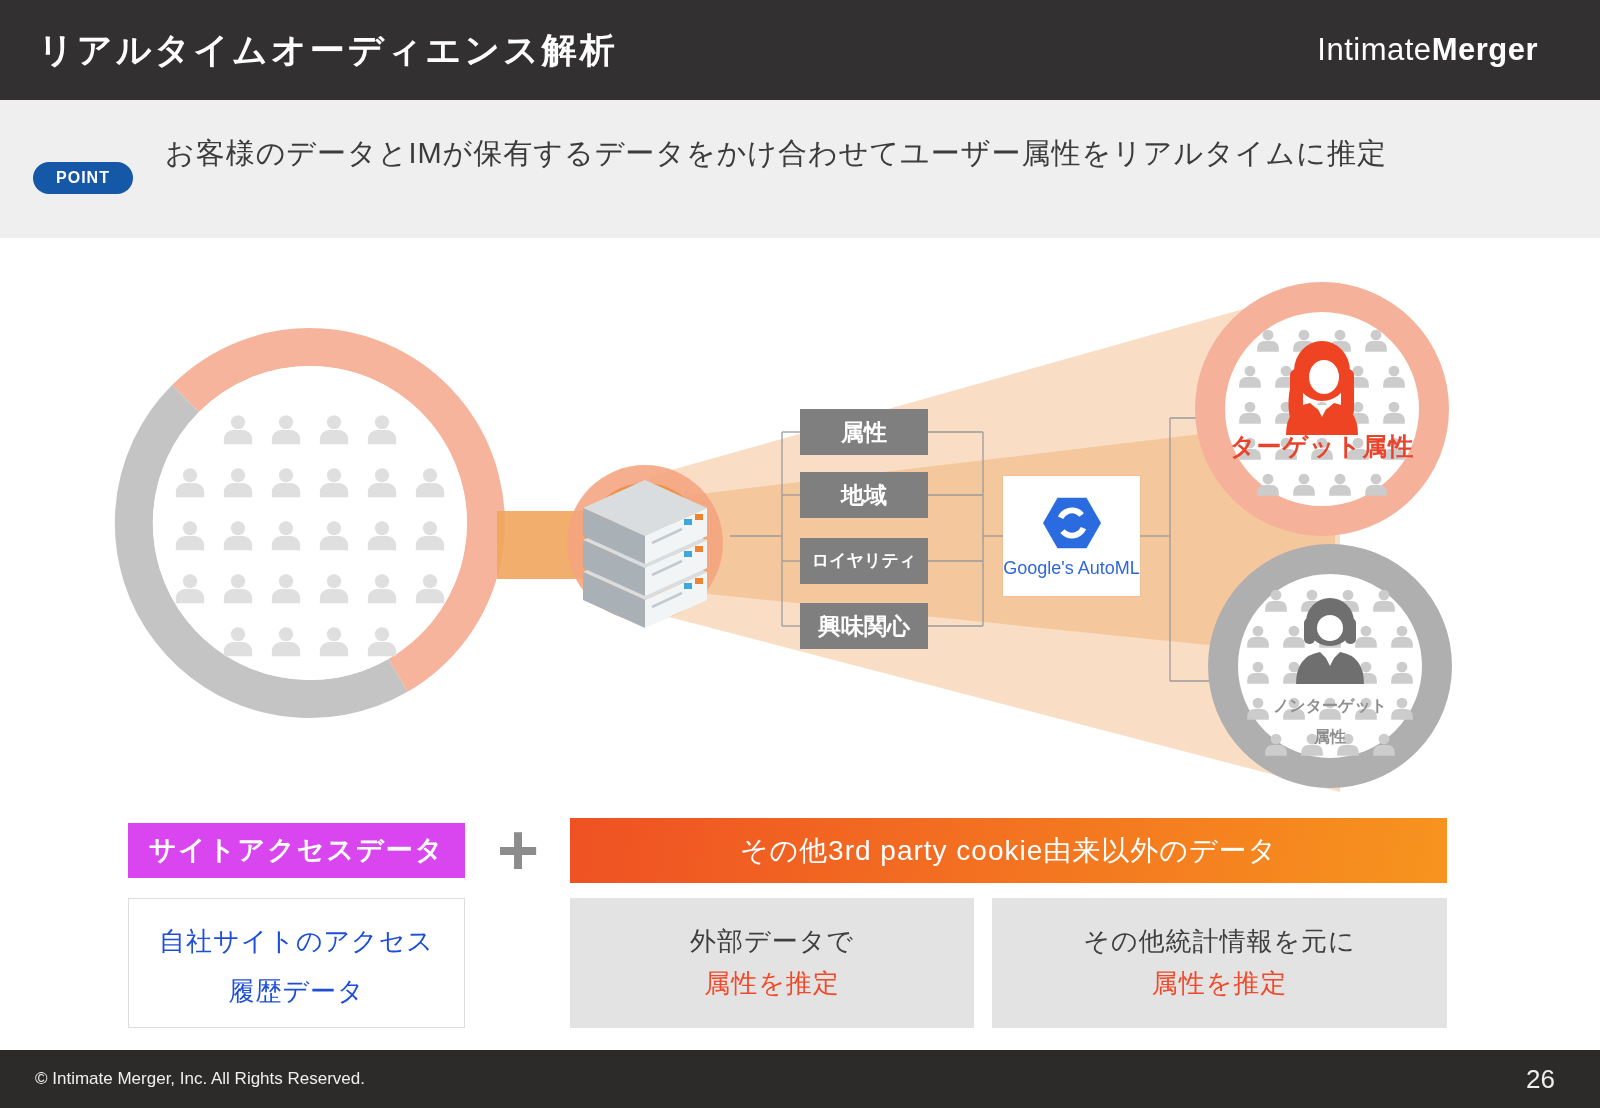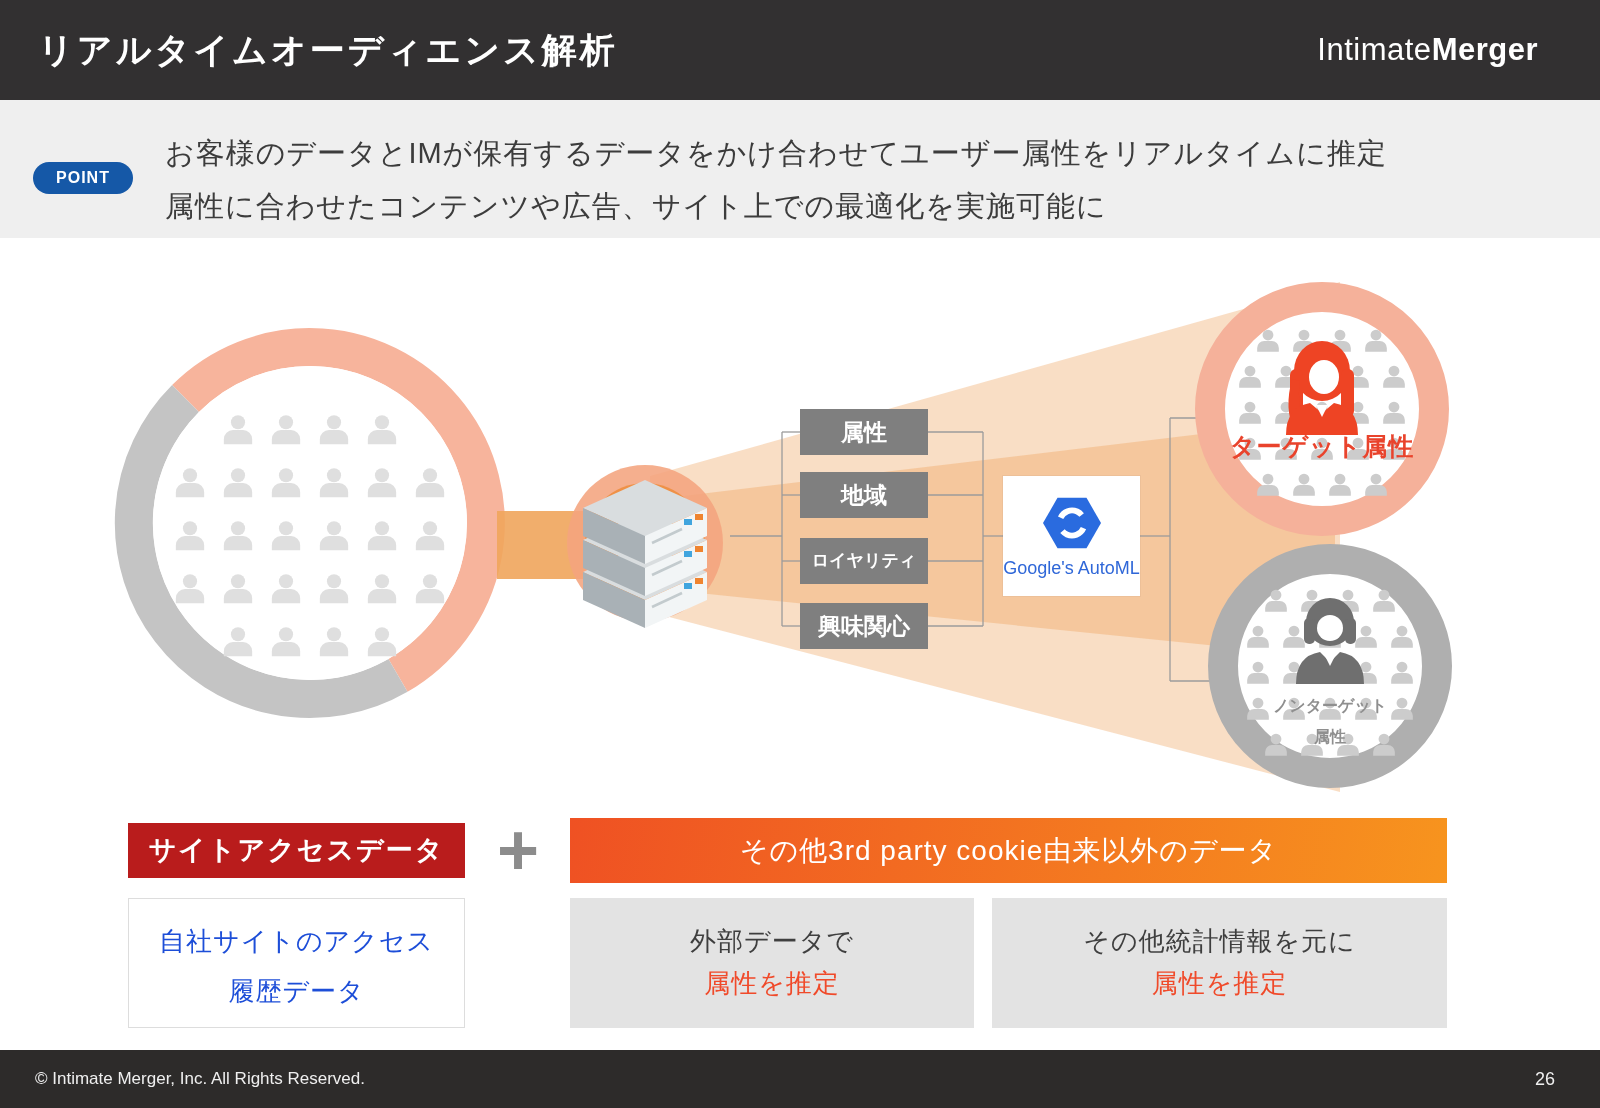--- a/index.html
+++ b/index.html
@@ -38,21 +38,21 @@
   .automl-label { color:#2f67d8; font-size:18px; white-space:nowrap; }
 
   .target-label { position:absolute; left:1212px; top:192px; width:220px; text-align:center;
     color:#e9432c; font-size:25px; font-weight:700; letter-spacing:1px; }
   .nontarget-label { position:absolute; left:1220px; top:452px; width:220px; text-align:center;
     color:#8f8f8f; font-size:16px; font-weight:700; line-height:31px; }
 
   
   .bottom { position:absolute; left:0; top:810px; width:1600px; height:240px; background:#fff; }
   .site-access-box { position:absolute; left:128px; top:13px; width:337px; height:55px;
-    background:#b91c1c; color:#fff; font-size:27px; font-weight:700; letter-spacing:2px;
+    background:#d946ef; color:#fff; font-size:27px; font-weight:700; letter-spacing:2px;
     text-align:center; line-height:55px; }
   .plus-sign { position:absolute; left:478px; top:2px; width:80px; text-align:center;
     color:#8c8c8c; font-size:72px; font-weight:700; line-height:76px; }
   .banner { position:absolute; left:570px; top:8px; width:877px; height:65px;
     background:linear-gradient(100deg,#ef5123 0%,#f7941e 100%);
     color:#fff; font-size:28px; font-weight:400; text-align:center; line-height:65px;
     letter-spacing:1px; }
   .own-site-box { position:absolute; left:128px; top:88px; width:337px; height:130px;
     background:#fff; border:1px solid #ddd; text-align:center; color:#1d4ed8; font-size:26px;
     padding-top:17px; line-height:50px; letter-spacing:1px; }
@@ -60,37 +60,36 @@
     text-align:center; font-size:26px; padding-top:22px; line-height:42px; letter-spacing:1px; }
   .gray-info-box .line-dark { color:#3f3f3f; font-weight:500; }
   .gray-info-box .line-red { color:#f04a2a; font-weight:400; }
   .ext-box { left:570px; width:404px; }
   .stats-box { left:992px; width:455px; }
 
   
   .footer { position:absolute; left:0; top:1050px; width:1600px; height:58px; background:#2d2b2a;
     display:flex; align-items:center; justify-content:space-between; padding:0 45px 0 35px; }
   .copyright { color:#efefef; font-size:17px; }
-  .page-num { color:#efefef; font-size:18px; }
+  .page-num { color:#efefef; font-size:26px; }
 </style>
 </head>
 <body>
 
 <div class="header">
   <div class="header-title">リアルタイムオーディエンス解析</div>
   <div class="logo">
     <span class="lg-reg">Intimate</span><span class="lg-bold">Merger</span>
   </div>
 </div>
 
 <div class="point-strip">
   <div class="point-badge">POINT</div>
   <div class="point-text">
     <div>お客様のデータとIMが保有するデータをかけ合わせてユーザー属性をリアルタイムに推定</div>
-    <div>属性に合わせたコンテンツや広告、サイト上での最適化を実施可能に</div>
   </div>
 </div>
 
 <div class="diagram">
   <svg class="layer" width="1600" height="572" viewBox="0 0 1600 572">
     <defs>
       <symbol id="sym-person" viewBox="0 0 24 24">
         <circle cx="12" cy="6.5" r="5"></circle>
         <path d="M2 22 v-3.5 a6.5 6.5 0 0 1 6.5-6.5 h7 a6.5 6.5 0 0 1 6.5 6.5 V22 Z"></path>
       </symbol>

